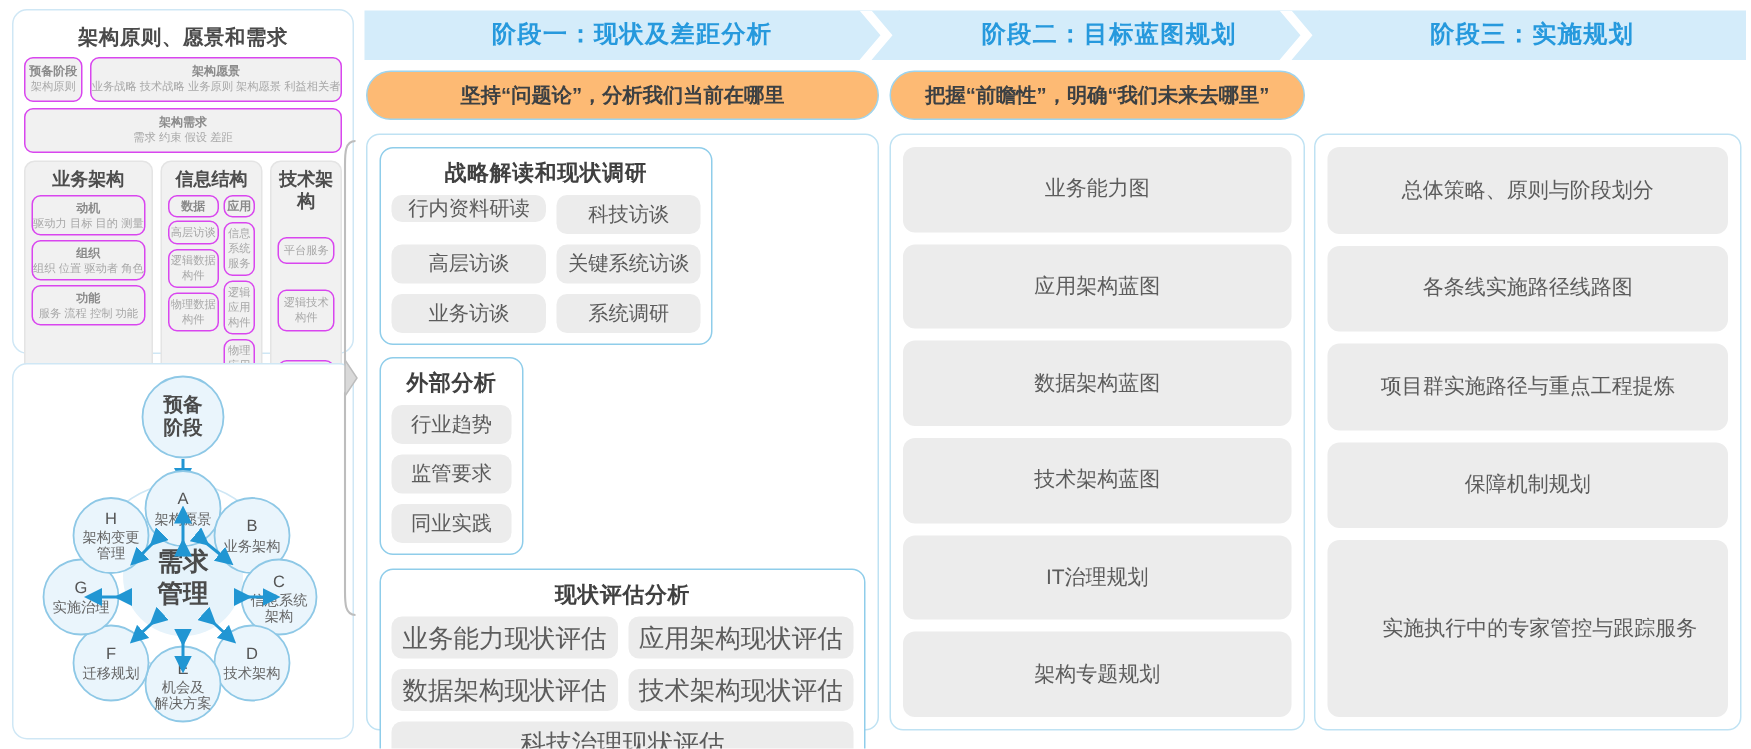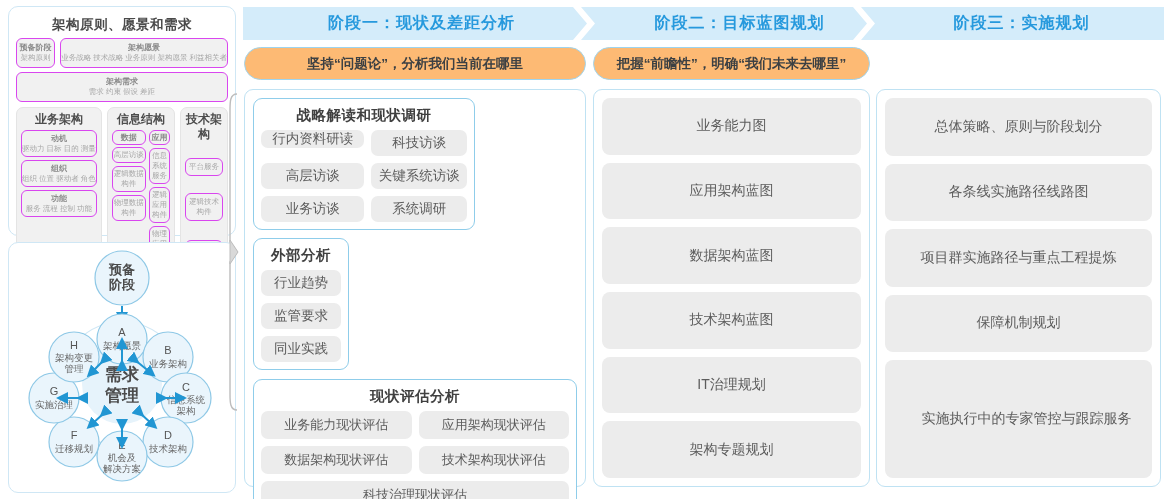--- a/index.html
+++ b/index.html
@@ -73,21 +73,21 @@
   }
   .inner-title{
     text-align:center;font-weight:bold;font-size:14.5px;color:#404040;
     padding:2px 0 5px;letter-spacing:.5px;
   }
   .tile{
     background:#ececec;border-radius:7px;box-sizing:border-box;
     display:flex;align-items:center;justify-content:center;
     color:#5c5c5c;font-size:13.5px;white-space:nowrap;
   }
-  .tile.sm{font-size:13px;}
+  .tile.sm{font-size:17px;}
   .tile-row{display:flex;gap:7px;margin-bottom:7px;}
   .tile-row:last-child{margin-bottom:0;}
 
   .big-tile{
     background:#ececec;border-radius:8px;box-sizing:border-box;
     display:flex;align-items:center;justify-content:center;
     color:#5c5c5c;font-size:14px;
   }
 
   .stack{display:flex;flex-direction:column;gap:8px;}

